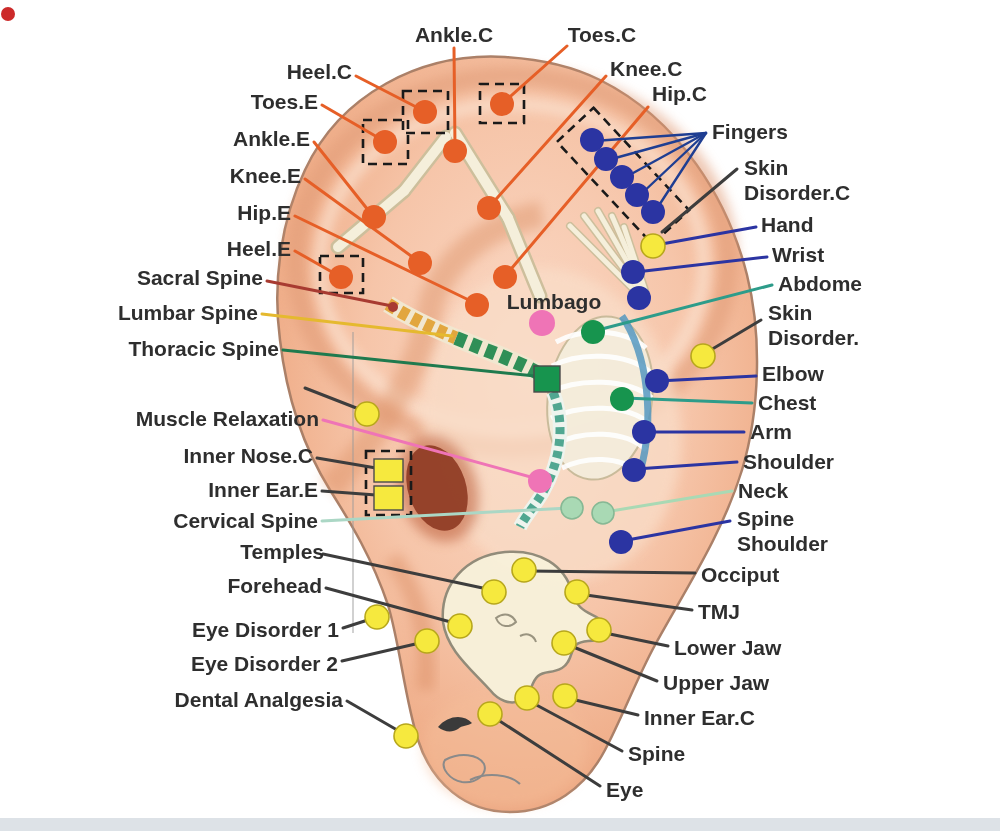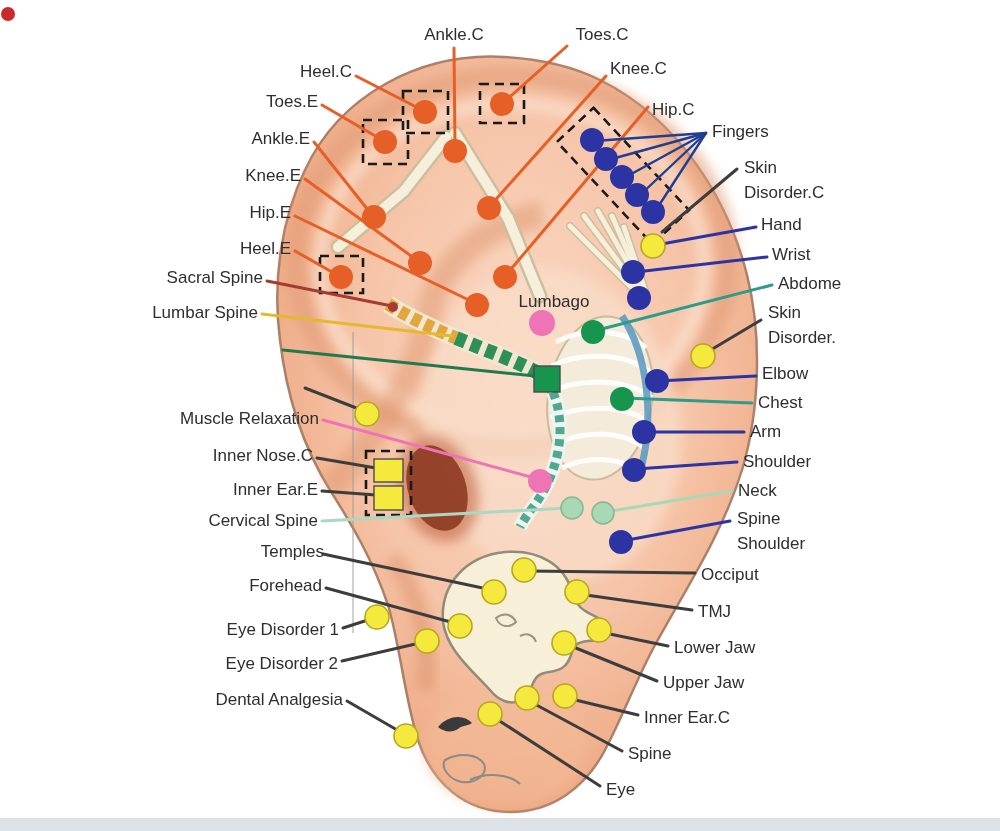--- a/index.html
+++ b/index.html
@@ -1,21 +1,21 @@
 <!DOCTYPE html>
 <html><head>
 <meta charset="utf-8">
 <style>
   html,body{margin:0;padding:0;background:#fff;}
   #stage{position:relative;width:1000px;height:831px;background:#ffffff;overflow:hidden;
          font-family:"Liberation Sans", sans-serif;}
   #artwork{position:absolute;left:0;top:0;}
   #labels{position:absolute;left:0;top:0;width:1000px;height:831px;pointer-events:none;}
-  .pt-label{position:absolute;font-size:17px;line-height:25px;color:#2e2e2e;
-            white-space:pre-line;font-weight:400;}
+  .pt-label{position:absolute;font-size:21px;line-height:25px;color:#2e2e2e;
+            white-space:pre-line;font-weight:700;}
   .pt-label.left{text-align:right;}
   .pt-label.center{transform:translateX(-50%);text-align:center;}
   #bottom-strip{position:absolute;left:0;bottom:0;width:1000px;height:13px;}
 </style>
 </head>
 <body>
 
 <div id="stage">
 
   <svg id="artwork" width="1000" height="831" viewBox="0 0 1000 831">
@@ -230,34 +230,35 @@
 
   <div id="labels">
       <div class="pt-label left" style="top: 58.5px; color: rgb(46, 46, 46); right: 648px;">Heel.C</div>
       <div class="pt-label left" style="top: 88.5px; color: rgb(46, 46, 46); right: 682px;">Toes.E</div>
       <div class="pt-label left" style="top: 125.5px; color: rgb(46, 46, 46); right: 690px;">Ankle.E</div>
       <div class="pt-label left" style="top: 162.5px; color: rgb(46, 46, 46); right: 699px;">Knee.E</div>
       <div class="pt-label left" style="top: 199.5px; color: rgb(46, 46, 46); right: 709px;">Hip.E</div>
       <div class="pt-label left" style="top: 235.5px; color: rgb(46, 46, 46); right: 709px;">Heel.E</div>
       <div class="pt-label left" style="top: 264.5px; color: rgb(46, 46, 46); right: 737px;">Sacral Spine</div>
       <div class="pt-label left" style="top: 299.5px; color: rgb(46, 46, 46); right: 742px;">Lumbar Spine</div>
+      <div class="pt-label left" style="top: 335.5px; color: rgb(46, 46, 46); right: 721px;">Thoracic Spine</div>
       <div class="pt-label left" style="top: 405.5px; color: rgb(46, 46, 46); right: 681px;">Muscle Relaxation</div>
       <div class="pt-label left" style="top: 442.5px; color: rgb(46, 46, 46); right: 687px;">Inner Nose.C</div>
       <div class="pt-label left" style="top: 476.5px; color: rgb(46, 46, 46); right: 682px;">Inner Ear.E</div>
       <div class="pt-label left" style="top: 507.5px; color: rgb(46, 46, 46); right: 682px;">Cervical Spine</div>
       <div class="pt-label left" style="top: 538.5px; color: rgb(46, 46, 46); right: 676px;">Temples</div>
       <div class="pt-label left" style="top: 572.5px; color: rgb(46, 46, 46); right: 678px;">Forehead</div>
       <div class="pt-label left" style="top: 616.5px; color: rgb(46, 46, 46); right: 661px;">Eye Disorder 1</div>
       <div class="pt-label left" style="top: 650.5px; color: rgb(46, 46, 46); right: 662px;">Eye Disorder 2</div>
       <div class="pt-label left" style="top: 686.5px; color: rgb(46, 46, 46); right: 657px;">Dental Analgesia</div>
       <div class="pt-label center" style="top: 21.5px; color: rgb(46, 46, 46); left: 454px;">Ankle.C</div>
       <div class="pt-label center" style="top: 21.5px; color: rgb(46, 46, 46); left: 602px;">Toes.C</div>
       <div class="pt-label center" style="top: 288.5px; color: rgb(46, 46, 46); left: 554px;">Lumbago</div>
       <div class="pt-label right" style="top: 55.5px; color: rgb(46, 46, 46); left: 610px;">Knee.C</div>
-      <div class="pt-label right" style="top: 97px; color: rgb(46, 46, 46); left: 652px;">Hip.C</div>
+      <div class="pt-label right" style="top: 81px; color: rgb(46, 46, 46); left: 652px;">Hip.C</div>
       <div class="pt-label right" style="top: 118.5px; color: rgb(46, 46, 46); left: 712px;">Fingers</div>
       <div class="pt-label right" style="top: 155px; color: rgb(46, 46, 46); left: 744px;">Skin
 Disorder.C</div>
       <div class="pt-label right" style="top: 211.5px; color: rgb(46, 46, 46); left: 761px;">Hand</div>
       <div class="pt-label right" style="top: 241.5px; color: rgb(46, 46, 46); left: 772px;">Wrist</div>
       <div class="pt-label right" style="top: 270.5px; color: rgb(46, 46, 46); left: 778px;">Abdome</div>
       <div class="pt-label right" style="top: 300px; color: rgb(46, 46, 46); left: 768px;">Skin
 Disorder.</div>
       <div class="pt-label right" style="top: 360.5px; color: rgb(46, 46, 46); left: 762px;">Elbow</div>
       <div class="pt-label right" style="top: 389.5px; color: rgb(46, 46, 46); left: 758px;">Chest</div>

